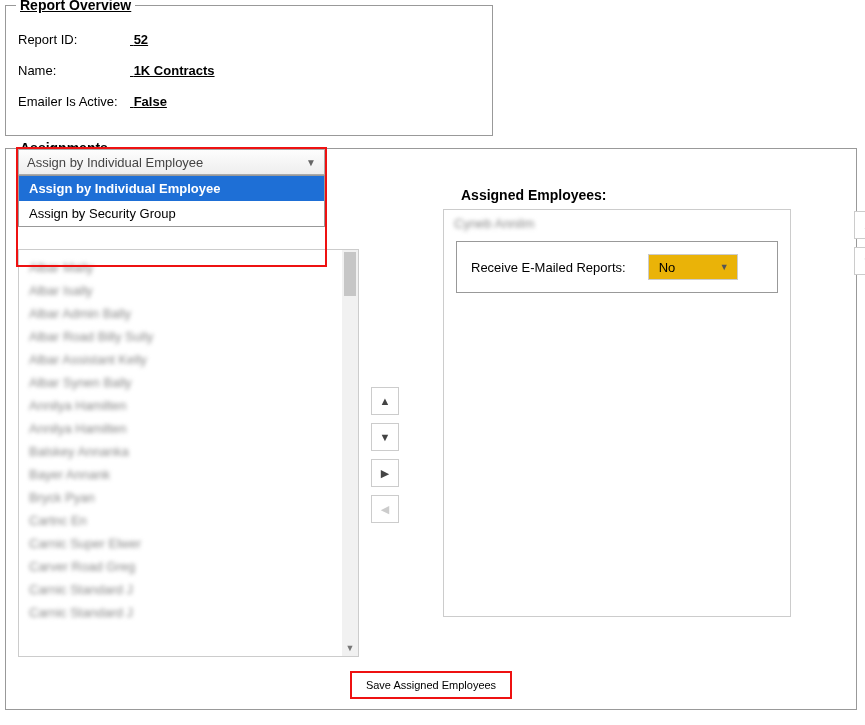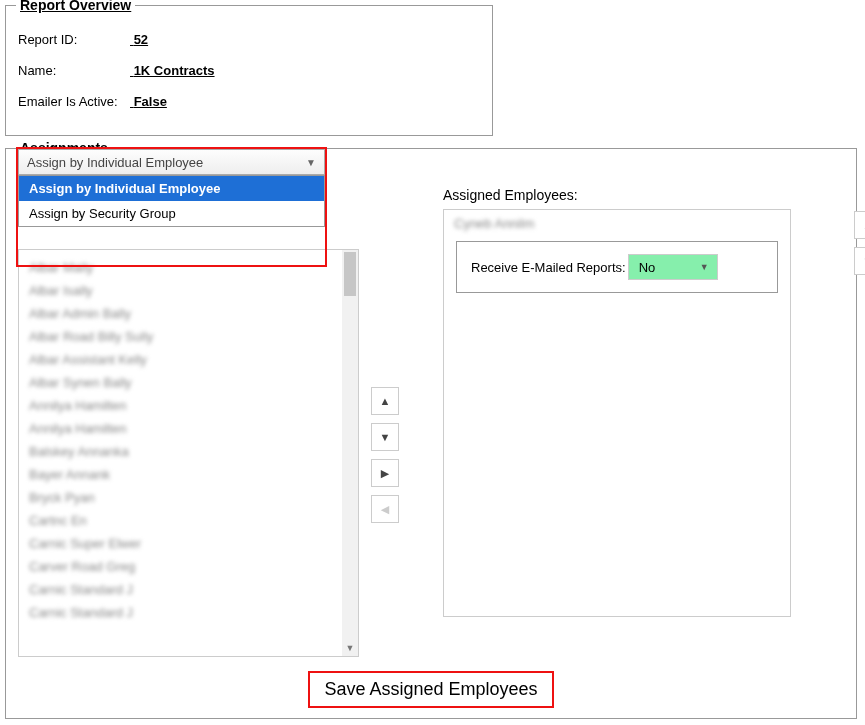--- a/index.html
+++ b/index.html
@@ -20,45 +20,45 @@
     .dropdown-caret { color: #666; font-size: 10px; }
     .dropdown-list { position: absolute; top: 26px; left: 0; width: 307px; background: #fff; border: 1px solid #999; z-index: 10; }
     .dropdown-item { padding: 5px 10px; font-size: 13px; cursor: pointer; }
     .dropdown-item.selected { background: #1e6fd6; color: #fff; font-weight: bold; }
     .dropdown-highlight { position: absolute; top: -2px; left: -2px; width: 311px; height: 120px; border: 2px solid #e11; pointer-events: none; z-index: 20; }
     
     .cols { display: flex; gap: 0; margin-top: 4px; }
     .left-col { width: 395px; position: relative; }
     .right-col { flex: 1; padding-left: 30px; }
     
-    .section-label { font-weight: normal; font-size: 14px; margin: 8px 0 6px; }
+    .section-label { font-weight: bold; font-size: 14px; margin: 8px 18px 6px; }
     
     .listbox { width: 341px; height: 408px; border: 1px solid #ccc; overflow: hidden; position: relative; background: #fff; margin-top: 70px;}
     .listbox-inner { padding: 6px 10px; }
     .emp-item { color: #888; padding: 4px 0; filter: blur(2.3px); font-size: 13px; }
     .scrollbar { position: absolute; right: 0; top: 0; width: 16px; height: 100%; background: #f1f1f1; }
     .scroll-thumb { position: absolute; top: 2px; left: 2px; width: 12px; height: 44px; background: #c6c6c6; }
     .scroll-arrow-up, .scroll-arrow-down { position: absolute; width: 16px; height: 16px; font-size: 9px; color: #777; display: flex; align-items: center; justify-content: center; }
     .scroll-arrow-up { top: 0; }
     .scroll-arrow-down { bottom: 0; }
     
     .transfer-btns { position: absolute; left: 353px; top: 208px; display: flex; flex-direction: column; gap: 8px; }
     .icon-btn { width: 28px; height: 28px; border: 1px solid #ccc; background: #fff; display: flex; align-items: center; justify-content: center; cursor: pointer; font-size: 11px; color: #444; }
     .icon-btn.disabled { color: #ccc; cursor: default; }
     
     .assigned-box { border: 1px solid #ccc; height: 408px; width: 348px; padding: 0; position: relative; }
     .assigned-inner-item { padding: 6px 10px; font-size: 13px; color: #888; filter: blur(2.3px); }
-    .assigned-detail { border: 1px solid #999; margin: 4px 12px; padding: 12px 14px; display: flex; align-items: center; gap: 2px; }
-    .mini-select { border: 1px solid #ccc; padding: 4px 26px 4px 10px; position: relative; background: #86efac; cursor: pointer; height: 26px; display: flex; align-items: center; font-size: 13px; width: 90px; }
+    .assigned-detail { border: 1px solid #999; margin: 4px 12px; padding: 12px 14px; display: flex; align-items: center; gap: 22px; }
+    .mini-select { border: 1px solid #ccc; padding: 4px 26px 4px 10px; position: relative; background: #eab308; cursor: pointer; height: 26px; display: flex; align-items: center; font-size: 13px; width: 90px; }
     .mini-select-caret { position: absolute; right: 8px; font-size: 9px; color: #555; }
     
     .reorder-btns { position: absolute; right: -38px; top: 2px; display: flex; flex-direction: column; gap: 8px; }
     
     .footer { text-align: center; margin-top: 14px; }
-    .save-btn { border: 2px solid #e11; padding: 6px 14px; background: #fff; font-size: 18px; cursor: pointer; display: inline-block; }
+    .save-btn { border: 2px solid #e11; padding: 6px 14px; background: #fff; font-size: 11px; cursor: pointer; display: inline-block; }
   </style>
 </head>
 <body>
 
 <div class="fieldset overview">
   <span class="fieldset-legend">Report Overview</span>
   <div class="overview-row">
     <span class="overview-label">Report ID:</span>
     <span class="overview-value">52</span>
   </div>

